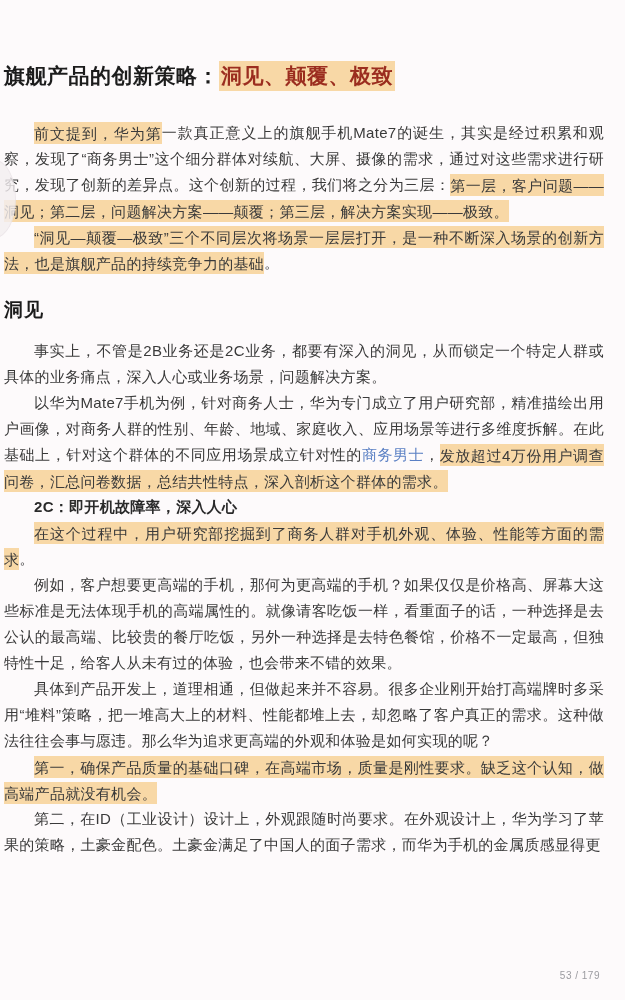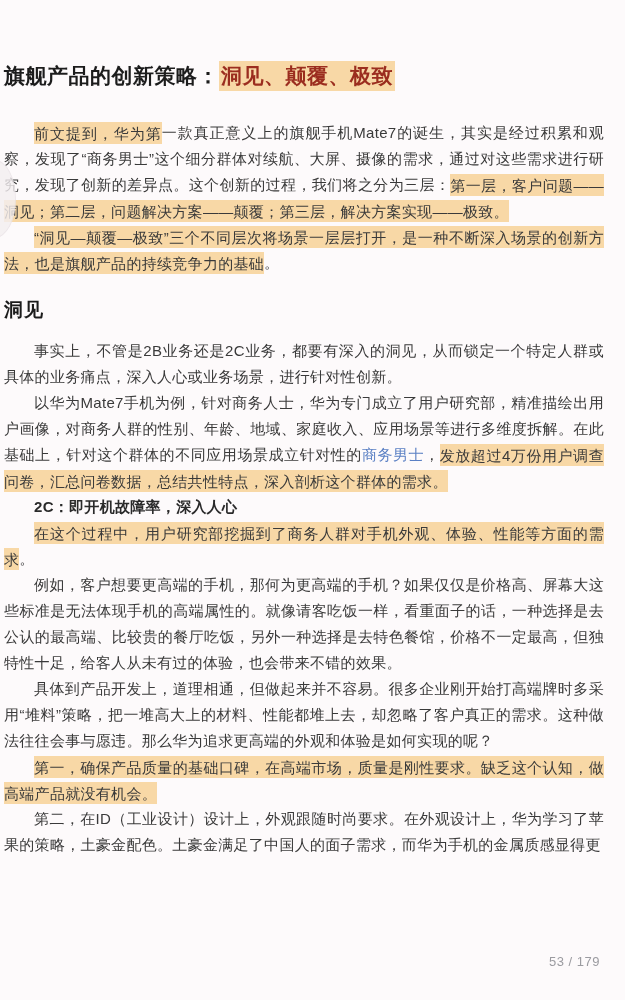--- a/index.html
+++ b/index.html
@@ -56,22 +56,22 @@
   .link {
     color: #5b80c4;
   }
   .bold {
     font-weight: bold;
     color: #2a2a2a;
   }
   .page-indicator {
     position: absolute;
     right: 25px;
-    bottom: 31px;
-    font-size: 13px;
+    bottom: 19px;
+    font-size: 10px;
     color: #9b9ba0;
     letter-spacing: 0.5px;
   }
   .edge-bubble {
     position: absolute;
     left: -26px;
     top: 160px;
     width: 40px;
     height: 76px;
     border-radius: 50%;
@@ -85,21 +85,21 @@
 
 <div class="reader-page">
   <div class="edge-bubble"></div>
 
   <h1 class="book-title"><span>旗舰产品的创新策略：</span><span class="title-accent">洞见、颠覆、极致</span></h1>
 
   <div>
       <p class="para"><span class="hl">前文提到，华为第</span><span>一款真正意义上的旗舰手机Mate7的诞生，其实是经过积累和观察，发现了“商务男士”这个细分群体对续航、大屏、摄像的需求，通过对这些需求进行研究，发现了创新的差异点。这个创新的过程，我们将之分为三层：</span><span class="hl">第一层，客户问题——洞见；第二层，问题解决方案——颠覆；第三层，解决方案实现——极致。</span></p>
       <p class="para"><span class="hl">“洞见—颠覆—极致”三个不同层次将场景一层层打开，是一种不断深入场景的创新方法，也是旗舰产品的持续竞争力的基础</span><span>。</span></p>
       <h2 class="section-heading">洞见</h2>
-      <p class="para"><span>事实上，不管是2B业务还是2C业务，都要有深入的洞见，从而锁定一个特定人群或具体的业务痛点，深入人心或业务场景，进行针对性创新。</span></p>
+      <p class="para"><span>事实上，不管是2B业务还是2C业务，都要有深入的洞见，从而锁定一个特定人群或具体的业务痛点，深入人心或业务场景，问题解决方案。</span></p>
       <p class="para"><span>以华为Mate7手机为例，针对商务人士，华为专门成立了用户研究部，精准描绘出用户画像，对商务人群的性别、年龄、地域、家庭收入、应用场景等进行多维度拆解。在此基础上，针对这个群体的不同应用场景成立针对性的</span><span class="link">商务男士</span><span>，</span><span class="hl">发放超过4万份用户调查问卷，汇总问卷数据，总结共性特点，深入剖析这个群体的需求。</span></p>
       <p class="para"><span class="bold">2C：即开机故障率，深入人心</span></p>
       <p class="para"><span class="hl">在这个过程中，用户研究部挖掘到了商务人群对手机外观、体验、性能等方面的需求</span><span>。</span></p>
       <p class="para"><span>例如，客户想要更高端的手机，那何为更高端的手机？如果仅仅是价格高、屏幕大这些标准是无法体现手机的高端属性的。就像请客吃饭一样，看重面子的话，一种选择是去公认的最高端、比较贵的餐厅吃饭，另外一种选择是去特色餐馆，价格不一定最高，但独特性十足，给客人从未有过的体验，也会带来不错的效果。</span></p>
       <p class="para"><span>具体到产品开发上，道理相通，但做起来并不容易。很多企业刚开始打高端牌时多采用“堆料”策略，把一堆高大上的材料、性能都堆上去，却忽略了客户真正的需求。这种做法往往会事与愿违。那么华为追求更高端的外观和体验是如何实现的呢？</span></p>
       <p class="para"><span class="hl">第一，确保产品质量的基础口碑，在高端市场，质量是刚性要求。缺乏这个认知，做高端产品就没有机会。</span></p>
       <p class="para"><span>第二，在ID（工业设计）设计上，外观跟随时尚要求。在外观设计上，华为学习了苹果的策略，土豪金配色。土豪金满足了中国人的面子需求，而华为手机的金属质感显得更</span></p>
     </div>
 
   <div class="page-indicator">53 / 179</div>

